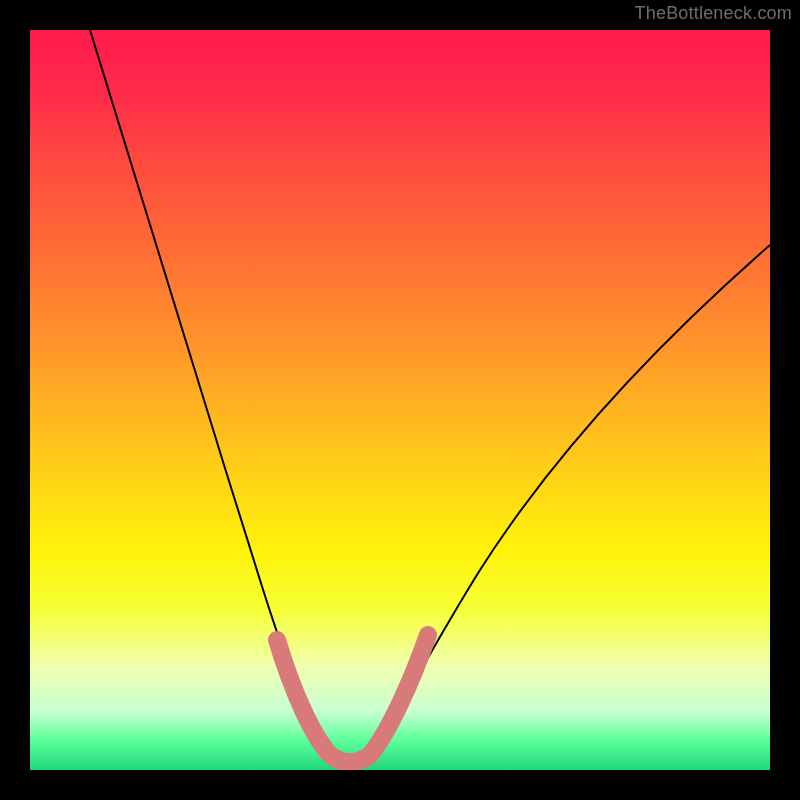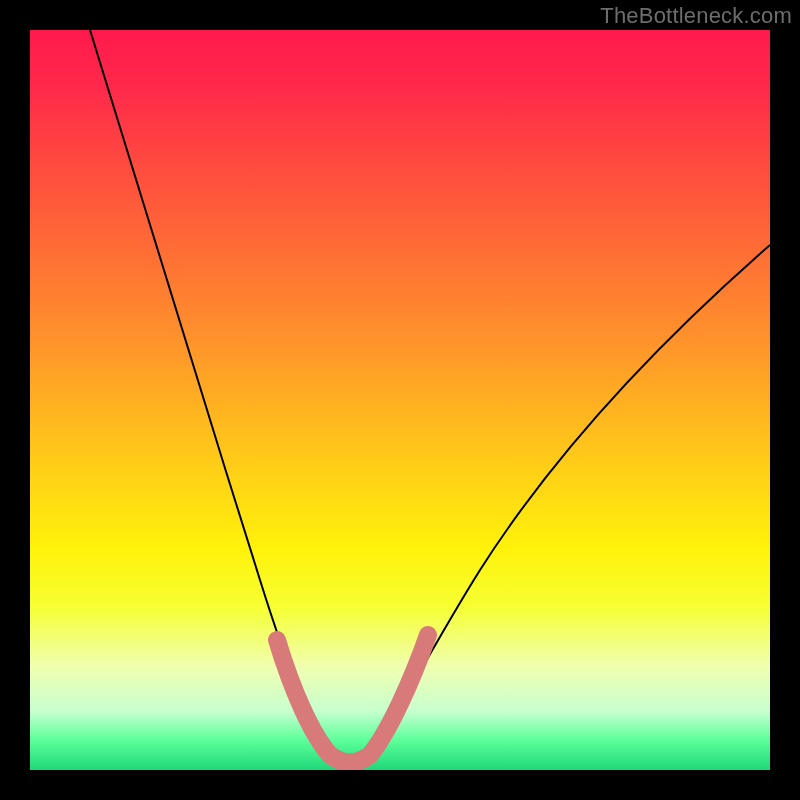--- a/index.html
+++ b/index.html
@@ -42,21 +42,21 @@
       #c8ffd0 92%,
       #5cff9a 96%,
       #1fd87a 100%
     );
   }
   .watermark {
     position: absolute;
     top: 3px;
     right: 8px;
     color: #6d6d6d;
-    font-size: 22px;
+    font-size: 18px;
     font-weight: 500;
     letter-spacing: 0.2px;
     user-select: none;
     text-align: right;
   }
   svg.curves {
     position: absolute;
     top: 0;
     left: 0;
     width: 740px;

